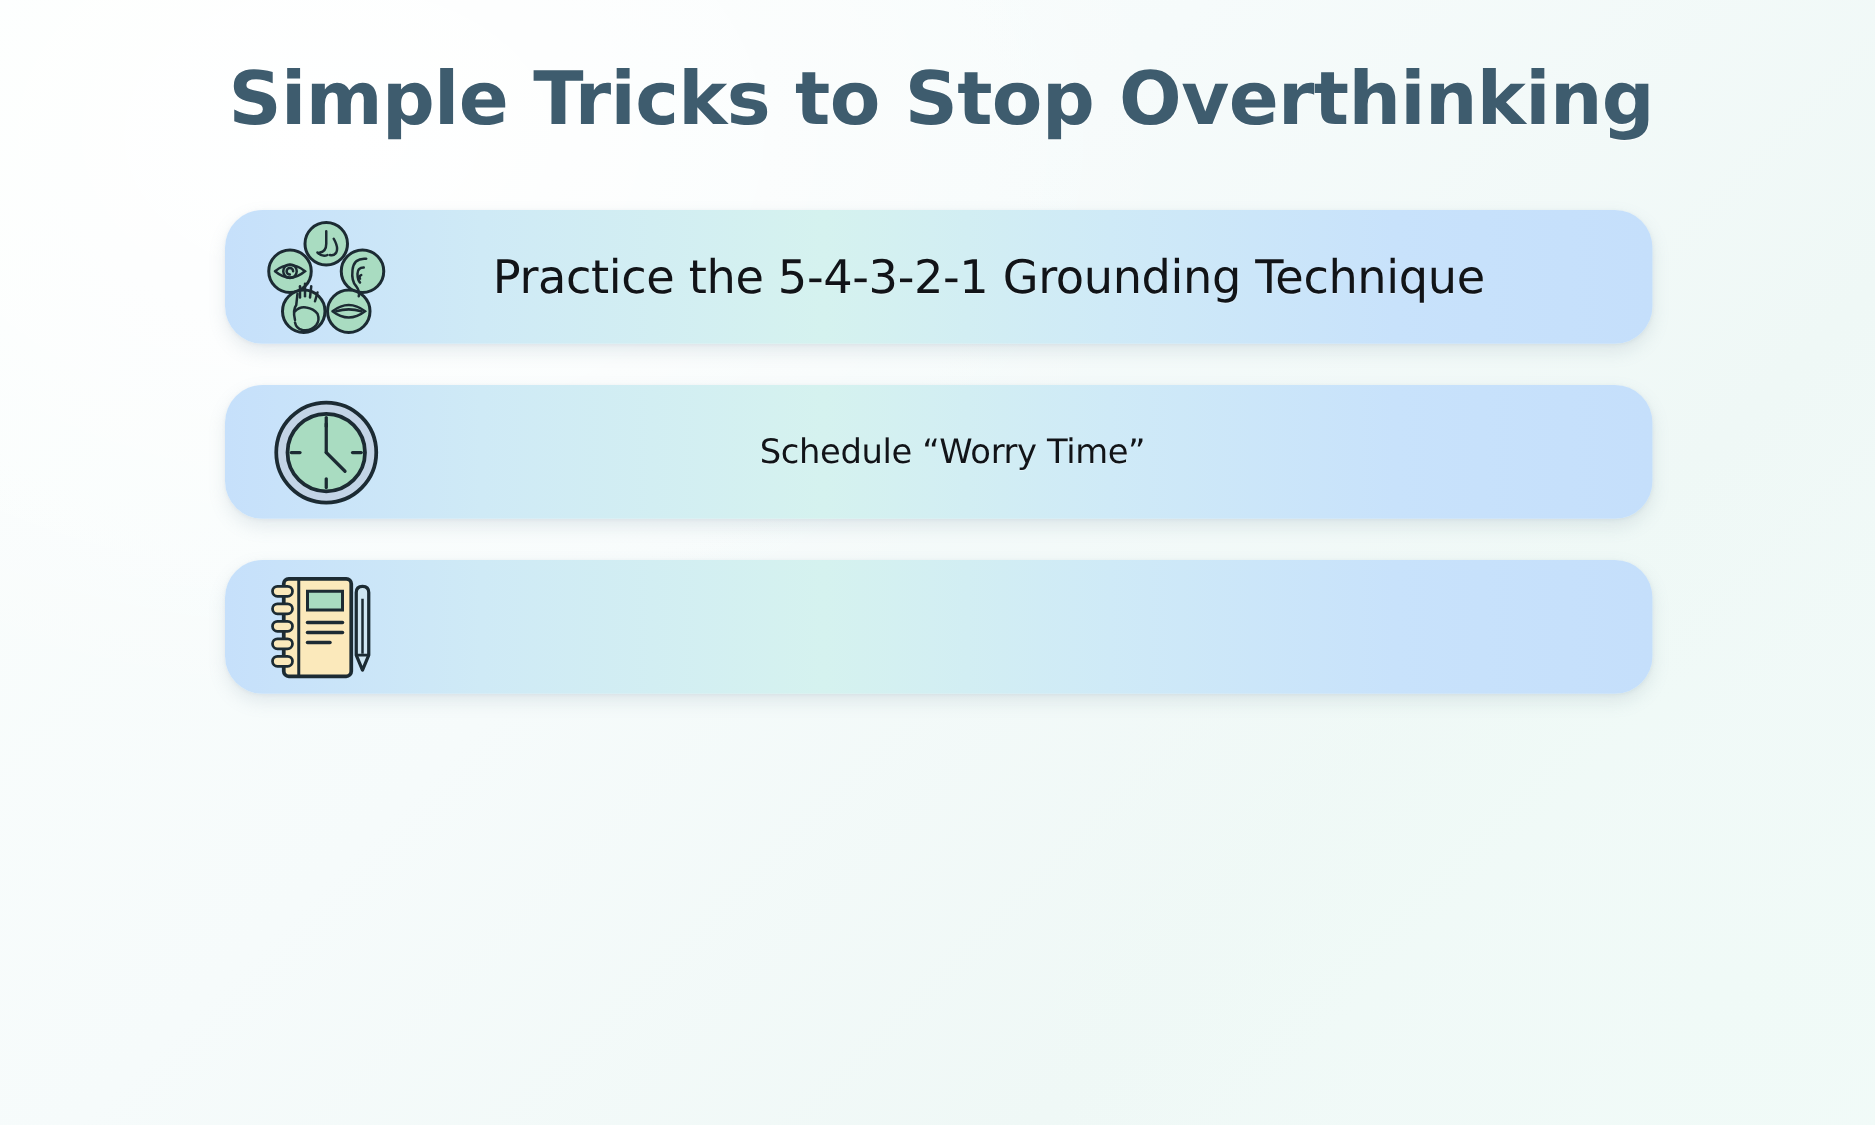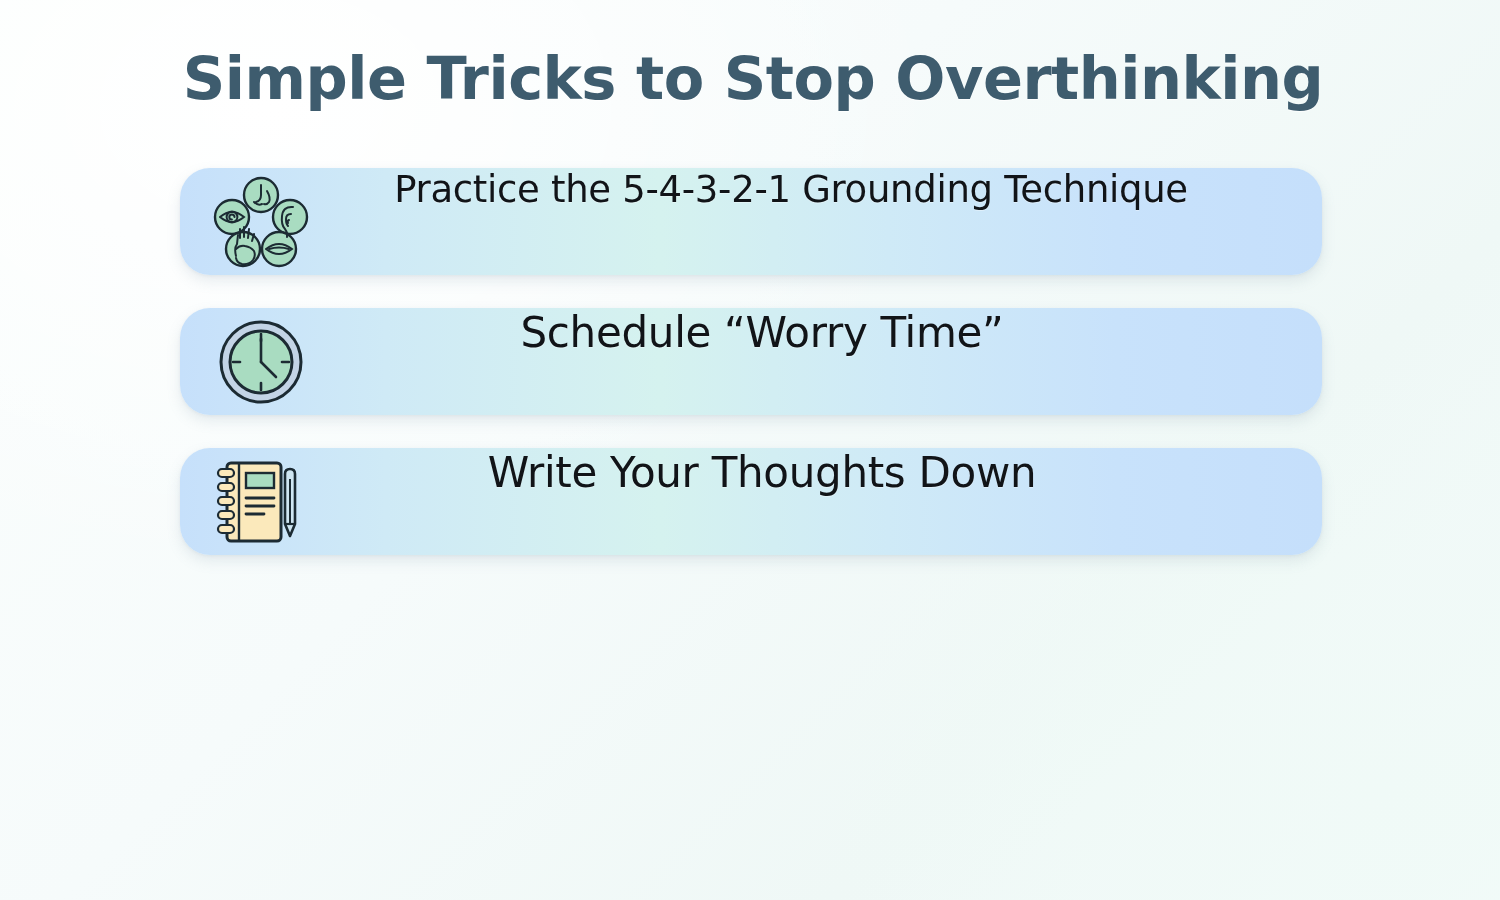--- a/index.html
+++ b/index.html
@@ -50,40 +50,41 @@
     top: 168px;
     left: 180px;
     width: 1142px;
   }
   .row {
     position: relative;
     height: 107px;
     margin-bottom: 33px;
     border-radius: 30px;
     display: flex;
+    align-items: center;
     box-shadow: 0 6px 14px rgba(120,140,160,0.16),
                 0 1px 3px rgba(120,140,160,0.10);
     background: linear-gradient(90deg, #c6e0fb 0%, #cfeaf6 18%, #d5f2ef 42%, #cfeaf7 62%, #c8e2fb 82%, #c5dffb 100%);
   }
   .row-icon {
     flex: 0 0 auto;
     width: 118px;
     display: flex;
     align-items: center;
     justify-content: center;
     margin-left: 22px;
   }
   .row-icon svg {
     display: block;
   }
   .row-label {
     flex: 1 1 auto;
     text-align: center;
     font-family: "DejaVu Sans", sans-serif;
-    font-size: 42px;
+    font-size: 27px;
     font-weight: 400;
     color: #111418;
     letter-spacing: -0.3px;
     white-space: nowrap;
     padding-right: 118px;
     text-shadow: 0 1px 0 rgba(255,255,255,0.35);
   }
   
   .row.wide .row-label {
     font-size: 37px;
@@ -192,18 +193,17 @@
             <line x1="33" y1="57" x2="51" y2="57"></line>
           </g>
 
           <g fill="#cfe6f2" stroke="#1c2b33" stroke-width="2.6" stroke-linejoin="round">
             <path d="M77 12 q5 0 5 5 l0 50 l-5 12 l-5 -12 l0 -50 q0 -5 5 -5 z"></path>
           </g>
           <line x1="77" y1="22" x2="77" y2="66" stroke="#1c2b33" stroke-width="2"></line>
           <line x1="72" y1="67" x2="82" y2="67" stroke="#1c2b33" stroke-width="2.2"></line>
         </svg>
       </div>
-      <div class="row-label">Write Your Thoughts Down</div>
     </div>
 
 
   </div>
 </div>
 
 </body></html>

